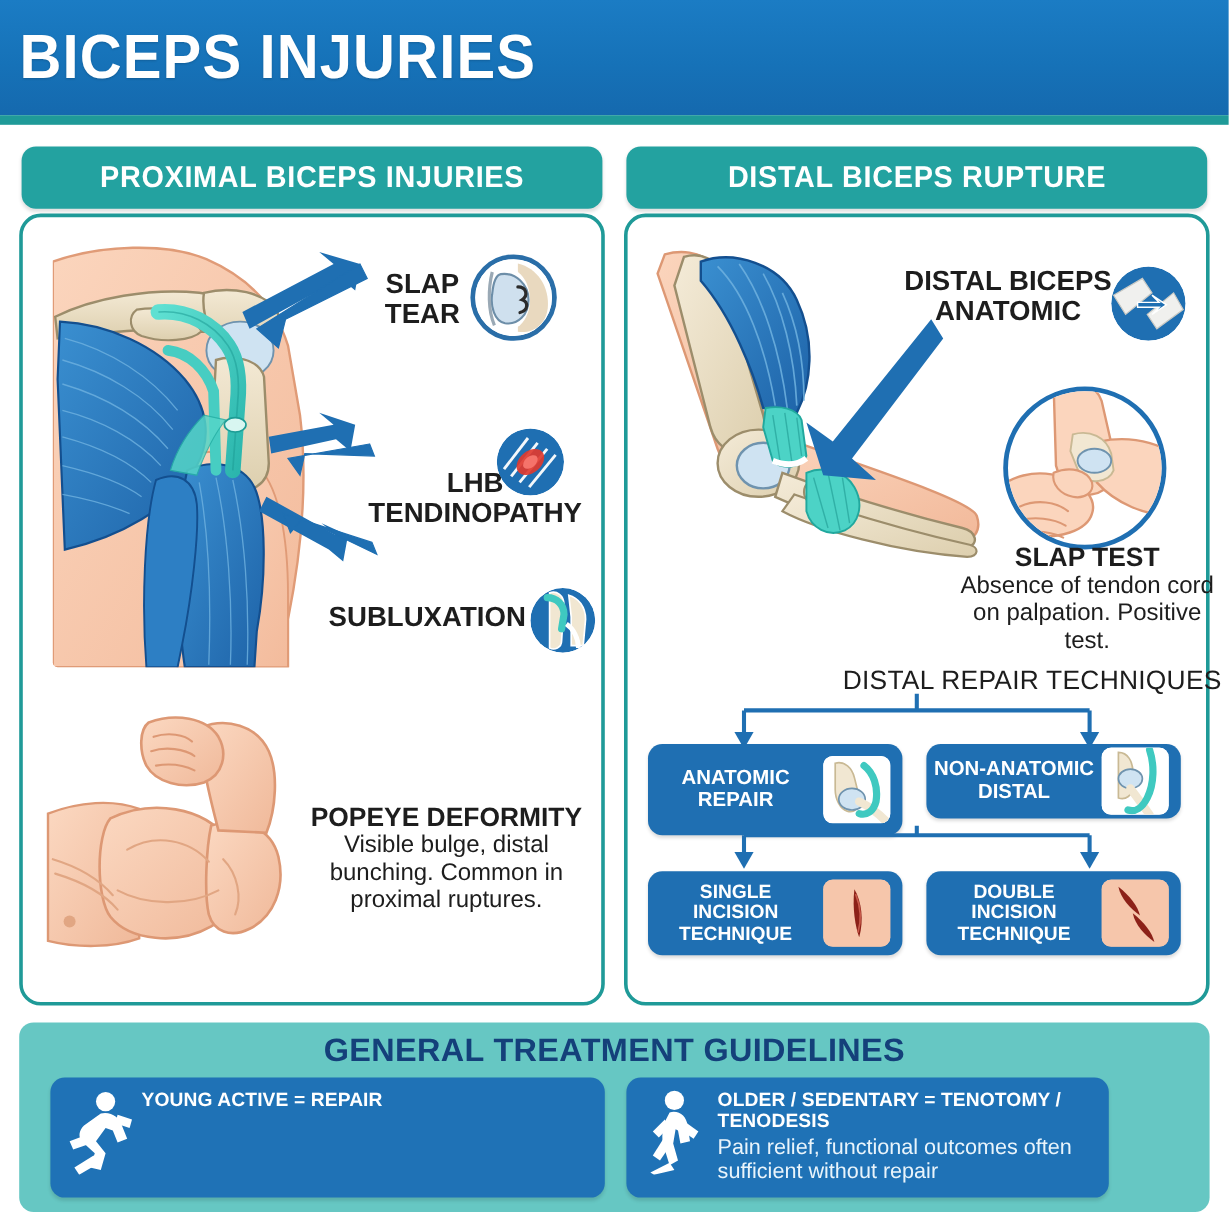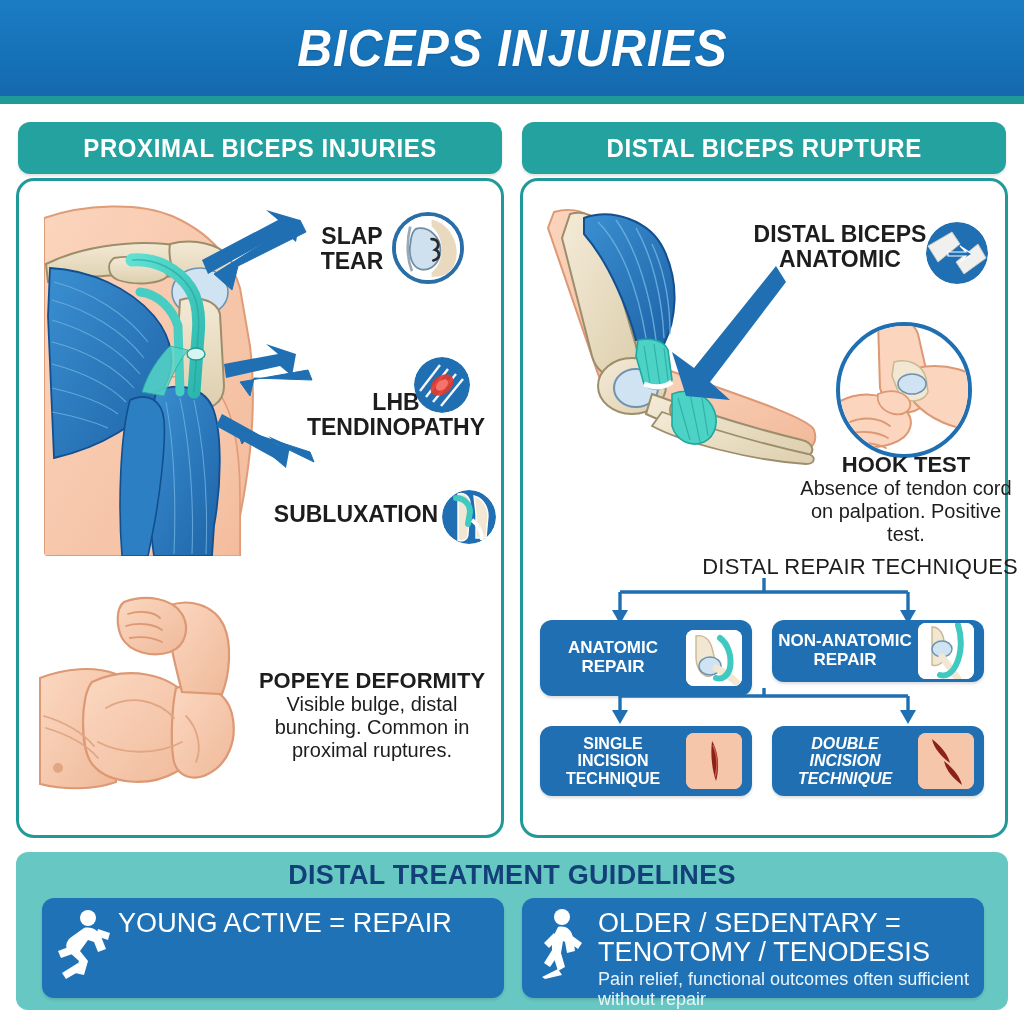--- a/index.html
+++ b/index.html
@@ -8,21 +8,21 @@
     background: #ffffff;
     font-family: "Liberation Sans", sans-serif;
     overflow: hidden;
   }
   #page { position: relative; width: 1024px; height: 1024px; background: #ffffff; }
 
   
   .title-banner {
     position: absolute; left: 0; top: 0; width: 1024px; height: 96px;
     background: linear-gradient(180deg,#1b7cc4 0%, #1672b8 55%, #1569ae 100%);
-    display: flex; align-items: center; justify-content: center; font-style: italic;
+    display: flex; align-items: center; justify-content: flex-start;
   }
   .title-banner .title-text {
     color: #ffffff; font-size: 52px; font-weight: bold;
     letter-spacing: 1px; transform: scaleX(0.93);
     text-shadow: 0 1px 2px rgba(0,0,0,.18);
     font-family: "Liberation Sans", sans-serif;
   }
   .title-underline {
     position: absolute; left: 0; top: 96px; width: 1024px; height: 8px;
     background: #1f9a98;
@@ -132,25 +132,25 @@
     position: absolute; left: 0; top: 8px; width: 992px; text-align: center;
     color: #14407a; font-size: 27px; font-weight: bold; letter-spacing: .3px;
   }
   .guide-card {
     position: absolute; top: 46px; height: 100px;
     background: #1f72b6; border-radius: 12px;
     display: flex; align-items: flex-start; padding: 9px 12px 0 12px;
     box-shadow: 0 2px 3px rgba(0,0,0,.12);
   }
   #card-young { left: 26px;  width: 462px; }
-  #card-older { left: 506px; width: 462px; }
+  #card-older { left: 506px; width: 402px; }
   .guide-icon { width: 56px; height: 72px; flex: none; margin-right: 8px; }
   .guide-text { flex: 1; padding-top: 2px; }
   .guide-text .gt-title {
-    color: #ffffff; font-weight: normal; font-size: 27px; line-height: 1.08;
+    color: #ffffff; font-weight: bold; font-size: 16px; line-height: 1.08;
     letter-spacing: .1px;
   }
   .guide-text .gt-body {
     color: #e9f4fb; font-size: 18px; line-height: 1.12; margin-top: 2px;
   }
 </style>
 </head>
 <body>
 
 <div id="page">
@@ -422,21 +422,21 @@
       <path d="M58,76 C72,70 86,74 90,84 C92,92 84,98 74,96 C64,94 56,86 58,76 Z" fill="#fbd5bd" stroke="#dd9874" stroke-width="1.8"></path>
       <g fill="none" stroke="#dd9874" stroke-width="1.8" stroke-linecap="round">
         <path d="M30,104 C44,98 60,100 70,108"></path>
         <path d="M28,116 C42,112 58,114 68,120"></path>
         <path d="M32,126 C46,124 58,126 66,130"></path>
       </g>
     </g>
   </svg>
 
   <div class="textblock" id="hook-text">
-    <div class="tb-title">HOOK TEST</div>
+    <div class="tb-title">SLAP TEST</div>
     <div class="tb-body">Absence of tendon cord on palpation. Positive test.</div>
   </div>
 
   <div id="repair-title">DISTAL REPAIR TECHNIQUES</div>
 
   <svg class="tree-svg" viewBox="0 0 488 50">
     <g stroke="#1f6fb2" stroke-width="3.4" fill="none">
       <path d="M244,0 L244,14"></path>
       <path d="M100,14 L388,14"></path>
       <path d="M100,14 L100,34"></path>
@@ -455,21 +455,21 @@
         <path d="M10,6 C18,4 24,10 26,18 L30,34 C32,42 26,48 20,46 C14,44 10,36 10,28 Z" fill="#f1e7d2" stroke="#c9b994" stroke-width="1.4"></path>
         <ellipse cx="24" cy="36" rx="11" ry="9" fill="#cfe3f2" stroke="#6f93ae" stroke-width="1.4"></ellipse>
         <path d="M30,38 C38,42 46,48 52,54" stroke="#f1e7d2" stroke-width="7" fill="none" stroke-linecap="round"></path>
         <path d="M34,8 C42,14 46,26 44,38 C42,46 36,50 30,48" fill="none" stroke="#3fc9c0" stroke-width="6" stroke-linecap="round"></path>
       </svg>
     </div>
   </div>
 
   <div class="repair-box" id="box-nonanatomic">
     <div class="rb-label" style="white-space:pre-line;">NON-ANATOMIC
-REPAIR</div>
+DISTAL</div>
     <div class="rb-thumb">
       <svg viewBox="0 0 56 56" width="56" height="56">
         <rect width="56" height="56" fill="#ffffff"></rect>
         <path d="M14,4 C22,4 26,12 26,20 L26,32 C26,40 20,44 14,42 Z" fill="#f1e7d2" stroke="#c9b994" stroke-width="1.4"></path>
         <ellipse cx="24" cy="26" rx="10" ry="8" fill="#cfe3f2" stroke="#6f93ae" stroke-width="1.4"></ellipse>
         <path d="M24,34 C30,42 36,50 40,56" stroke="#f1e7d2" stroke-width="7" fill="none" stroke-linecap="round"></path>
         <path d="M40,2 C44,14 44,30 38,42 C34,50 28,54 22,52" fill="none" stroke="#3fc9c0" stroke-width="6" stroke-linecap="round"></path>
       </svg>
     </div>
   </div>
@@ -492,34 +492,34 @@
     <div class="rb-thumb skin">
       <svg viewBox="0 0 56 56" width="56" height="56">
         <rect width="56" height="56" fill="#f6c6ab"></rect>
         <path d="M26,8 C32,18 34,34 30,48 C27,40 24,24 26,8 Z" fill="#8c2118"></path>
         <path d="M27,12 C31,22 32,34 29,44" fill="none" stroke="#c75a4a" stroke-width="1.4"></path>
       </svg>
     </div>
   </div>
 
   <div class="repair-box" id="box-double">
-    <div class="rb-label" style="white-space:pre-line;font-style:italic;">DOUBLE
+    <div class="rb-label" style="white-space:pre-line;">DOUBLE
 INCISION
 TECHNIQUE</div>
     <div class="rb-thumb skin">
       <svg viewBox="0 0 56 56" width="56" height="56">
         <rect width="56" height="56" fill="#f6c6ab"></rect>
         <path d="M14,6 C24,14 30,22 32,30 C24,24 16,16 14,6 Z" fill="#8c2118"></path>
         <path d="M26,28 C36,36 42,44 44,52 C36,46 28,38 26,28 Z" fill="#8c2118"></path>
       </svg>
     </div>
   </div>
 
   <div id="bottom-banner">
-    <div id="bottom-title">DISTAL TREATMENT GUIDELINES</div>
+    <div id="bottom-title">GENERAL TREATMENT GUIDELINES</div>
 
     <div class="guide-card" id="card-young">
       <svg class="guide-icon" viewBox="0 0 56 72">
         <g fill="#ffffff">
           <circle cx="34" cy="11" r="8"></circle>
           <path d="M30,21 C38,19 46,24 48,32 L52,42 L44,45 L40,35 L34,33 L26,44 L34,54 L30,68 L21,66 L25,54 L14,44 C11,40 12,35 16,31 Z"></path>
           <path d="M20,38 L4,44 L7,51 L24,45 Z"></path>
           <path d="M24,56 L8,66 L12,72 L29,62 Z"></path>
           <path d="M44,22 L56,26 L54,33 L42,29 Z"></path>
         </g>

